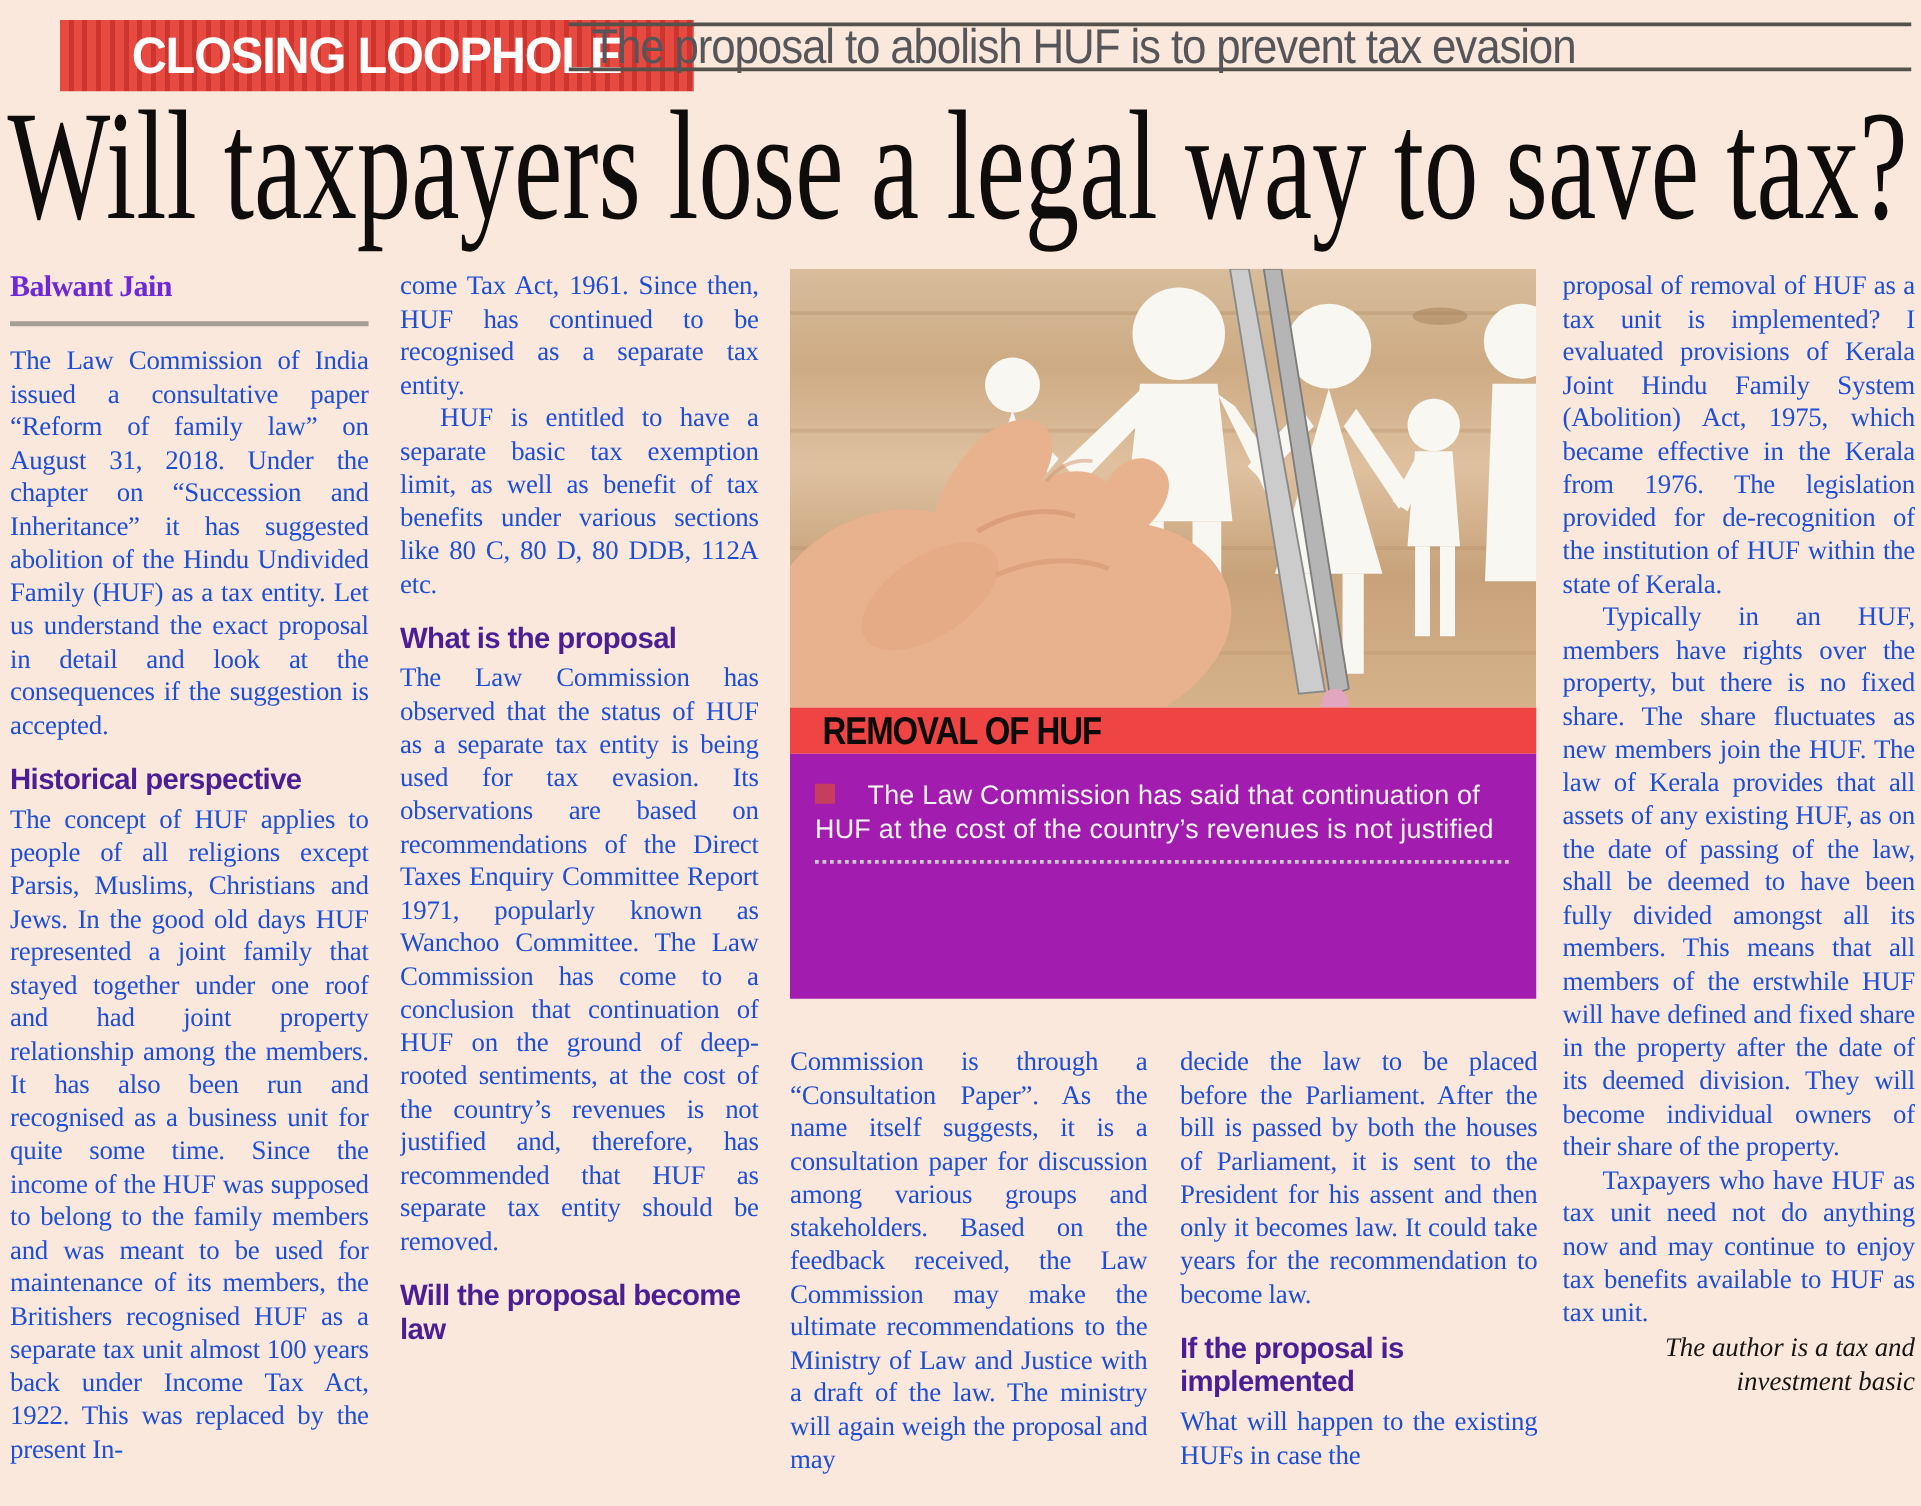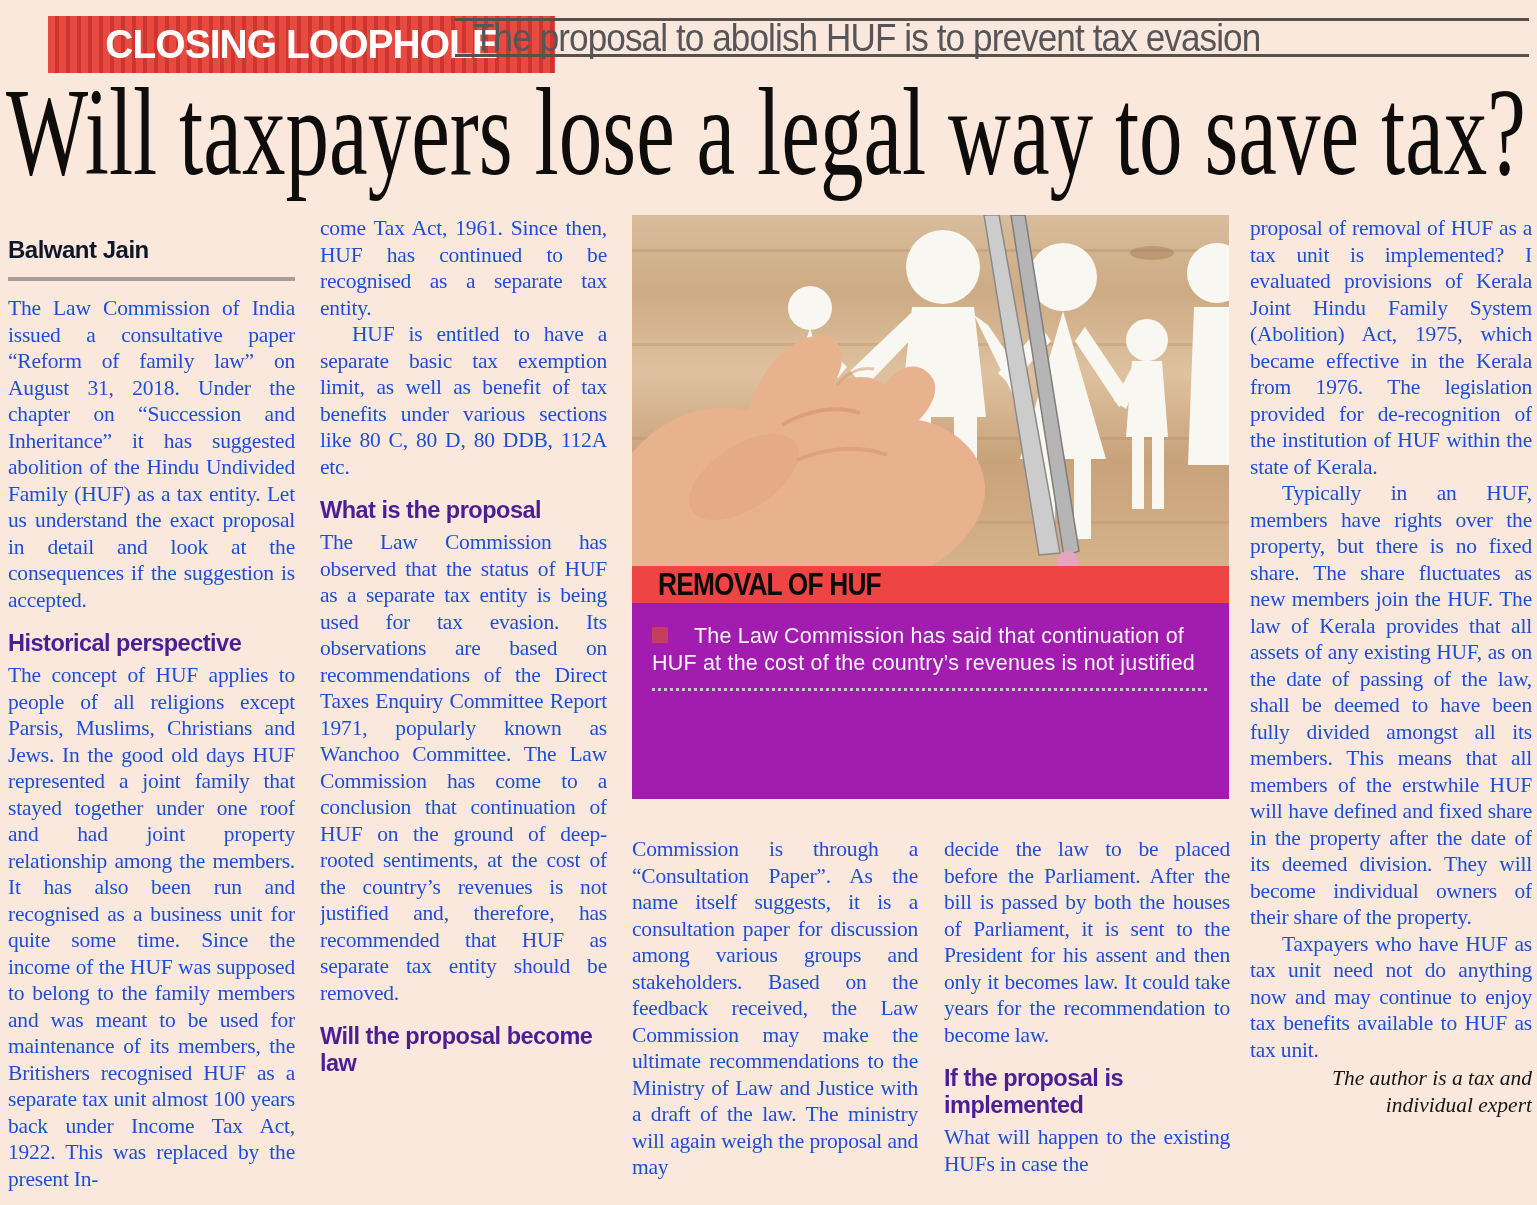--- a/index.html
+++ b/index.html
@@ -40,22 +40,22 @@
   .col {
     position:absolute; top:215px; width:287px; height:992px; overflow:hidden;
   }
   .col1 { left:8px; }
   .col2 { left:320px; }
   .col3 { left:632px; top:836px; width:286px; height:369px; }
   .col4 { left:944px; top:836px; width:286px; height:369px; }
   .col5 { left:1250px; width:282px; }
 
   .byline {
-    font-family:Liberation Sans, sans-serif; font-weight:700;
-    font-size:24px; color:#0f172a; letter-spacing:-0.5px; line-height:30px;margin-top:20px;
+    font-family:Liberation Serif, serif; font-weight:700;
+    font-size:24px; color:#6d28d9; letter-spacing:-0.5px; line-height:30px;
   }
   .byline-rule { border:none; border-top:4px solid #a59f98; margin:12px 0 14px; }
 
   .para {
     font-size:21.5px; line-height:26.5px; color:#1d4ed8;
     text-align:justify; letter-spacing:-0.2px;
   }
   .para.indent { text-indent:32px; }
   .subhead {
     font-family:"Liberation Sans", sans-serif; font-weight:700;
@@ -212,14 +212,14 @@
 <div class="col col4">
   <p class="para">decide the law to be placed before the Parliament. After the bill is passed by both the houses of Parliament, it is sent to the President for his assent and then only it becomes law. It could take years for the recommendation to become law.</p>
   <h3 class="subhead">If the proposal is implemented</h3>
   <p class="para">What will happen to the existing HUFs in case the</p>
 </div>
 
 <div class="col col5">
   <p class="para">proposal of removal of HUF as a tax unit is implemented? I evaluated provisions of Kerala Joint Hindu Family System (Abolition) Act, 1975, which became effective in the Kerala from 1976. The legislation provided for de-recognition of the institution of HUF within the state of Kerala.</p>
   <p class="para indent">Typically in an HUF, members have rights over the property, but there is no fixed share. The share fluctuates as new members join the HUF. The law of Kerala provides that all assets of any existing HUF, as on the date of passing of the law, shall be deemed to have been fully divided amongst all its members. This means that all members of the erstwhile HUF will have defined and fixed share in the property after the date of its deemed division. They will become individual owners of their share of the property.</p>
   <p class="para indent">Taxpayers who have HUF as tax unit need not do anything now and may continue to enjoy tax benefits available to HUF as tax unit.</p>
-  <p class="signoff">The author is a tax and individual expert</p>
+  <p class="signoff">The author is a tax and investment basic</p>
 </div>
 
 </body></html>

